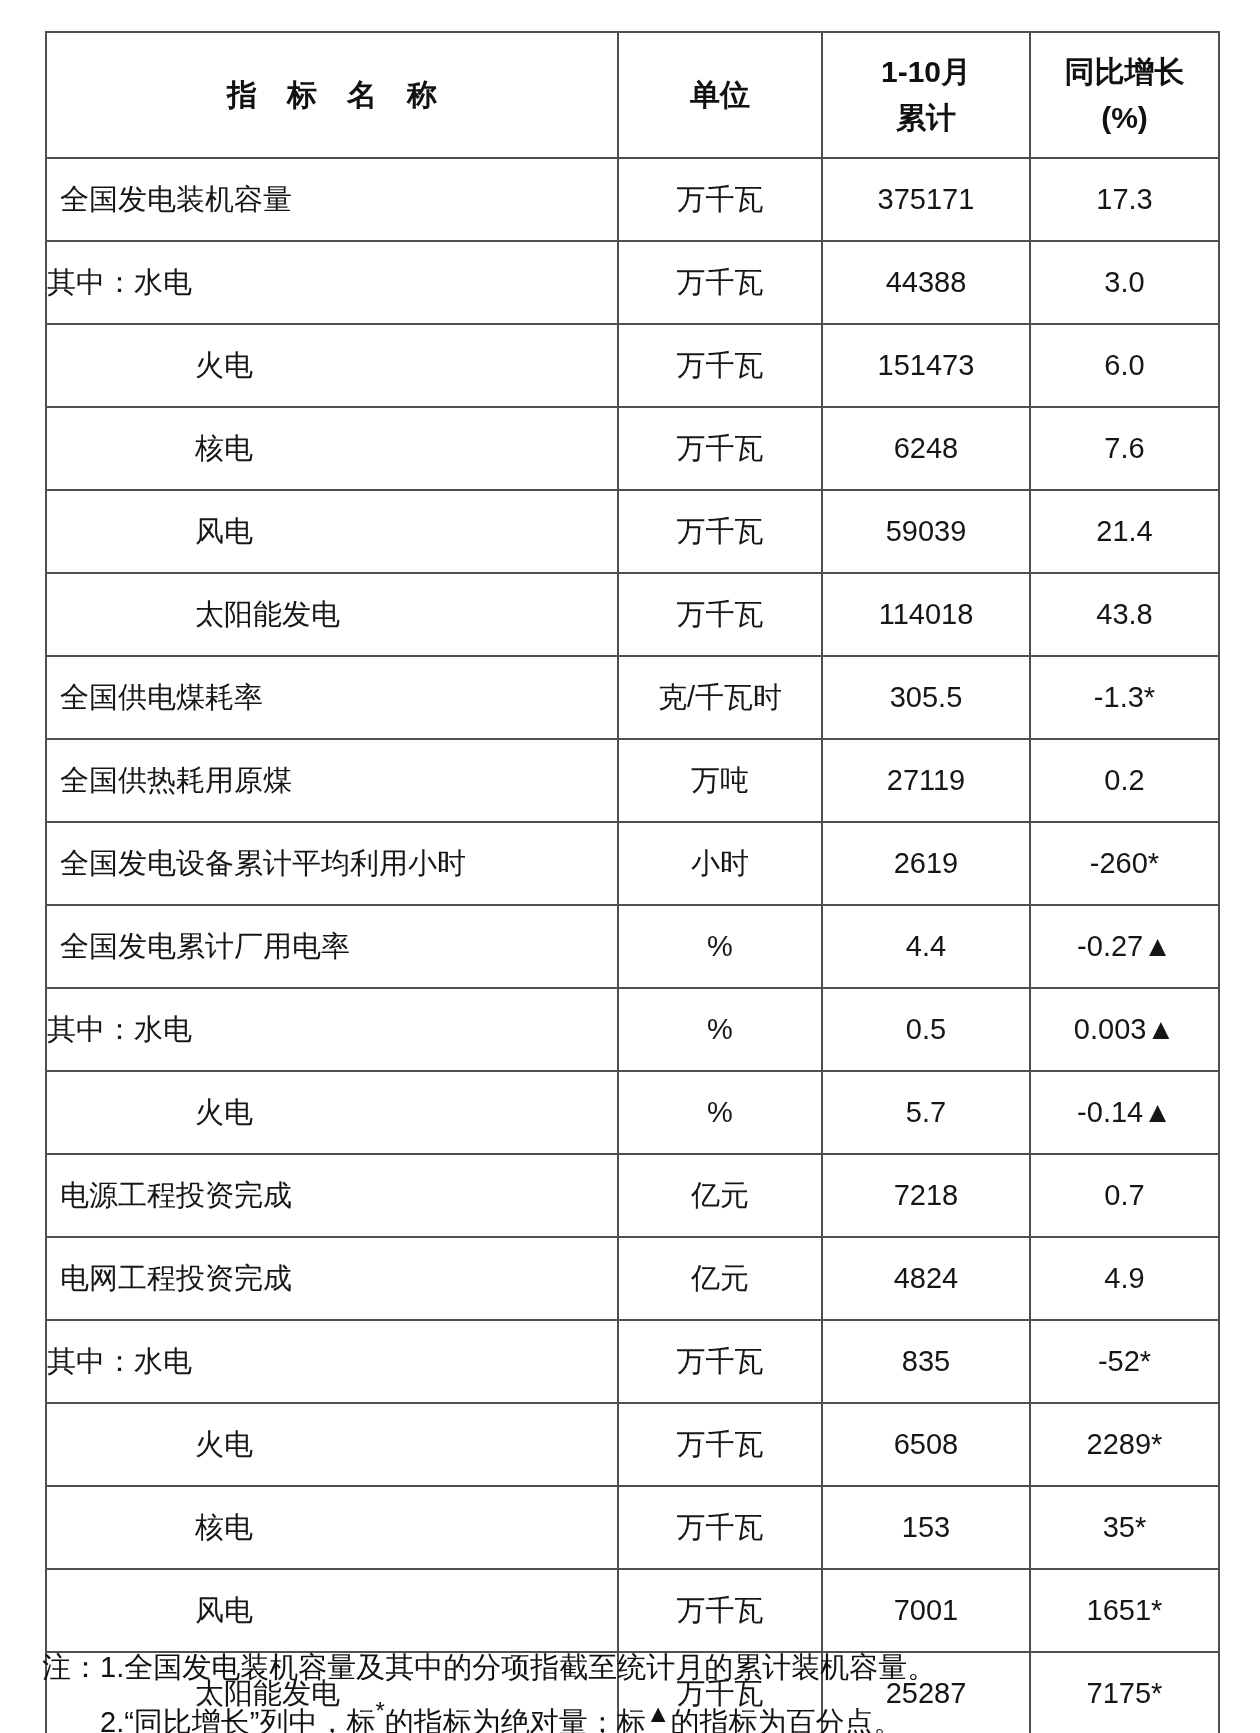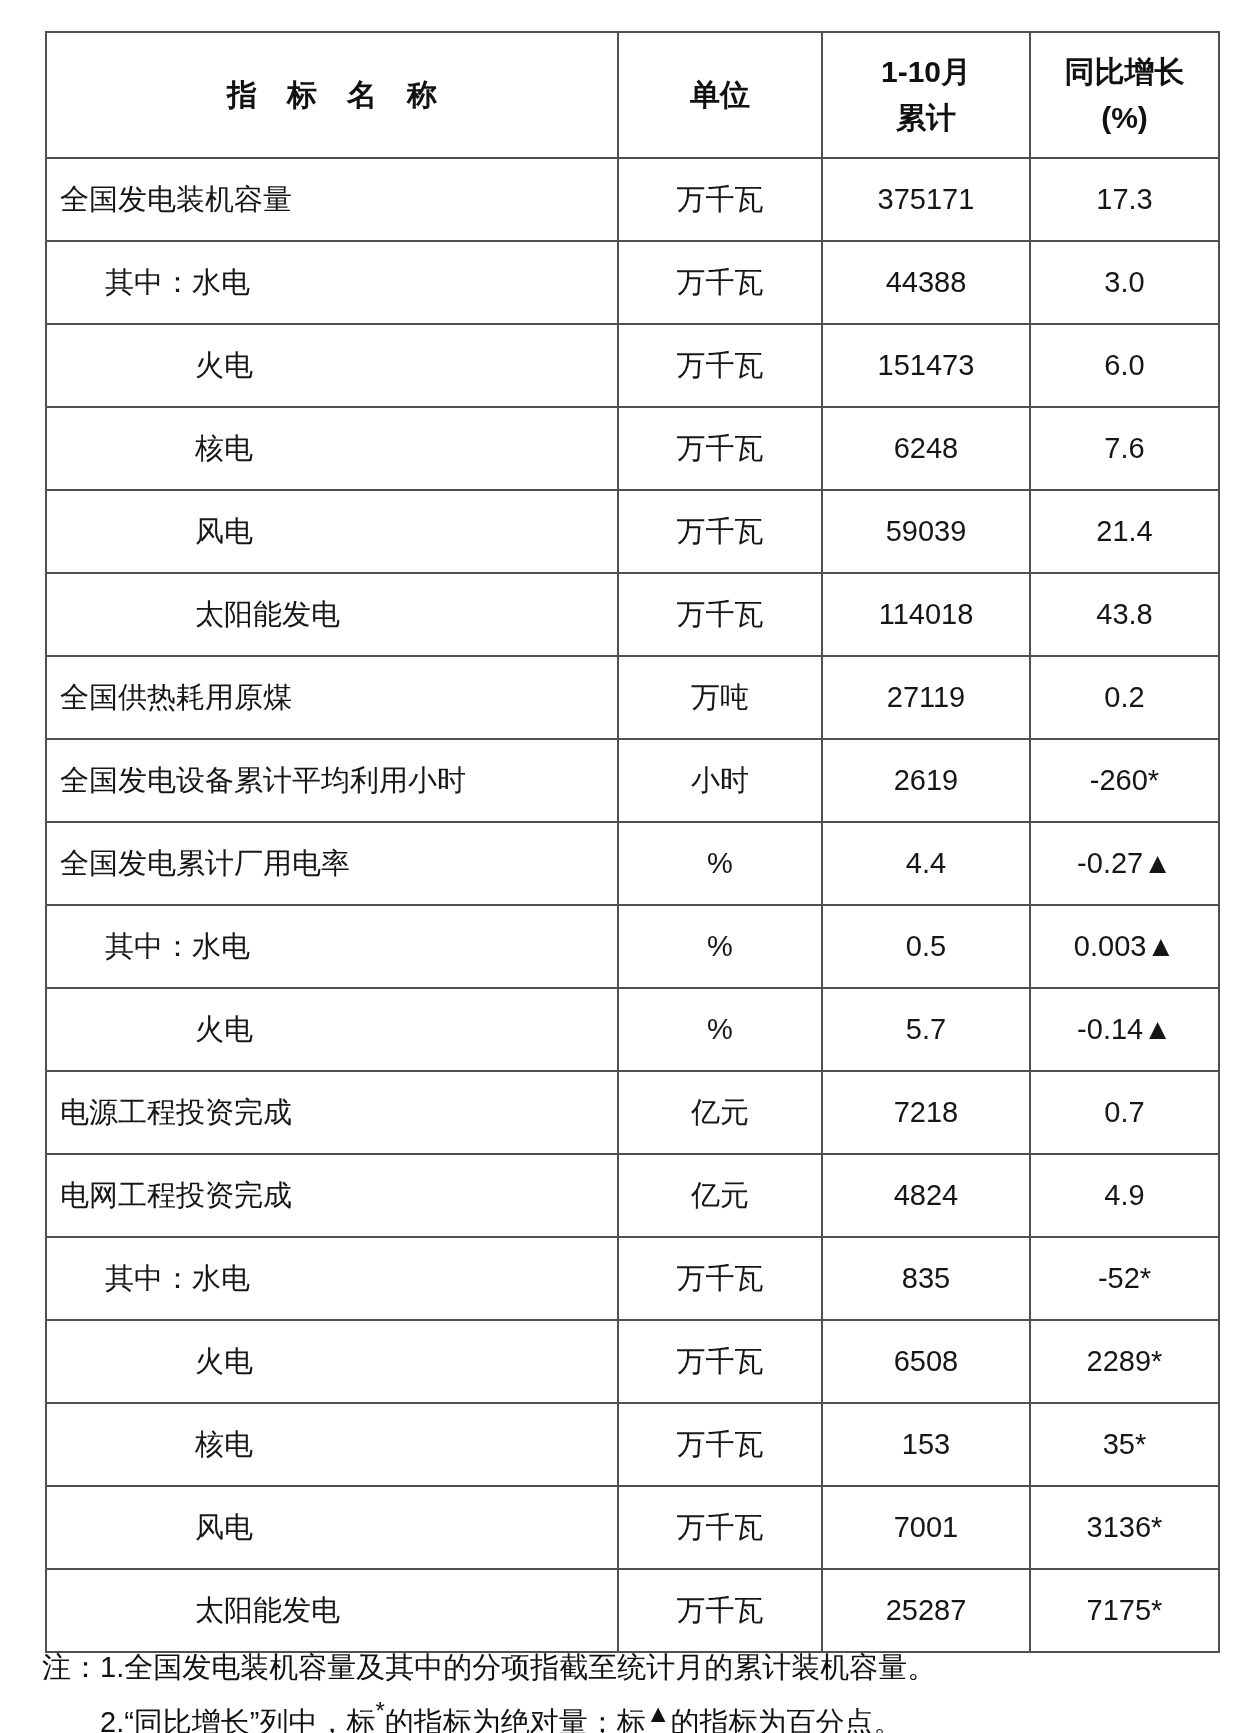--- a/index.html
+++ b/index.html
@@ -45,21 +45,21 @@
     line-height: 1.55;
     color: #111;
   }
   td {
     font-size: 29px;
     vertical-align: middle;
     color: #161616;
   }
   td.name { text-align: left; }
   td.name.indent-0 { padding-left: 13px; }
-  td.name.indent-1 { padding-left: 58px; }
+  td.name.indent-1 { }
   td.name.indent-2 { padding-left: 148px; margin-top: 16px; }
   td.unit, td.value, td.growth { text-align: center; }
   .two-line span { display: block; }
   .notes {
     position: absolute;
     left: 42px;
     top: 1646px;
     font-size: 29px;
     line-height: 43px;
     color: #111;
@@ -135,20 +135,26 @@
           <td class="value">59039</td>
           <td class="growth">21.4</td>
         </tr>
         <tr>
           <td class="name indent-2">太阳能发电</td>
           <td class="unit">万千瓦</td>
           <td class="value">114018</td>
           <td class="growth">43.8</td>
         </tr>
         <tr>
+          <td class="name indent-0">全国供电煤耗率</td>
+          <td class="unit">克/千瓦时</td>
+          <td class="value">305.5</td>
+          <td class="growth">-1.3*</td>
+        </tr>
+        <tr>
           <td class="name indent-0">全国供热耗用原煤</td>
           <td class="unit">万吨</td>
           <td class="value">27119</td>
           <td class="growth">0.2</td>
         </tr>
         <tr>
           <td class="name indent-0">全国发电设备累计平均利用小时</td>
           <td class="unit">小时</td>
           <td class="value">2619</td>
           <td class="growth">-260*</td>
@@ -198,21 +204,21 @@
         <tr>
           <td class="name indent-2">核电</td>
           <td class="unit">万千瓦</td>
           <td class="value">153</td>
           <td class="growth">35*</td>
         </tr>
         <tr>
           <td class="name indent-2">风电</td>
           <td class="unit">万千瓦</td>
           <td class="value">7001</td>
-          <td class="growth">3136*</td>
+          <td class="growth">1651*</td>
         </tr>
         <tr>
           <td class="name indent-2">太阳能发电</td>
           <td class="unit">万千瓦</td>
           <td class="value">25287</td>
           <td class="growth">7175*</td>
         </tr>
       </tbody>
   </table>
 </div>

